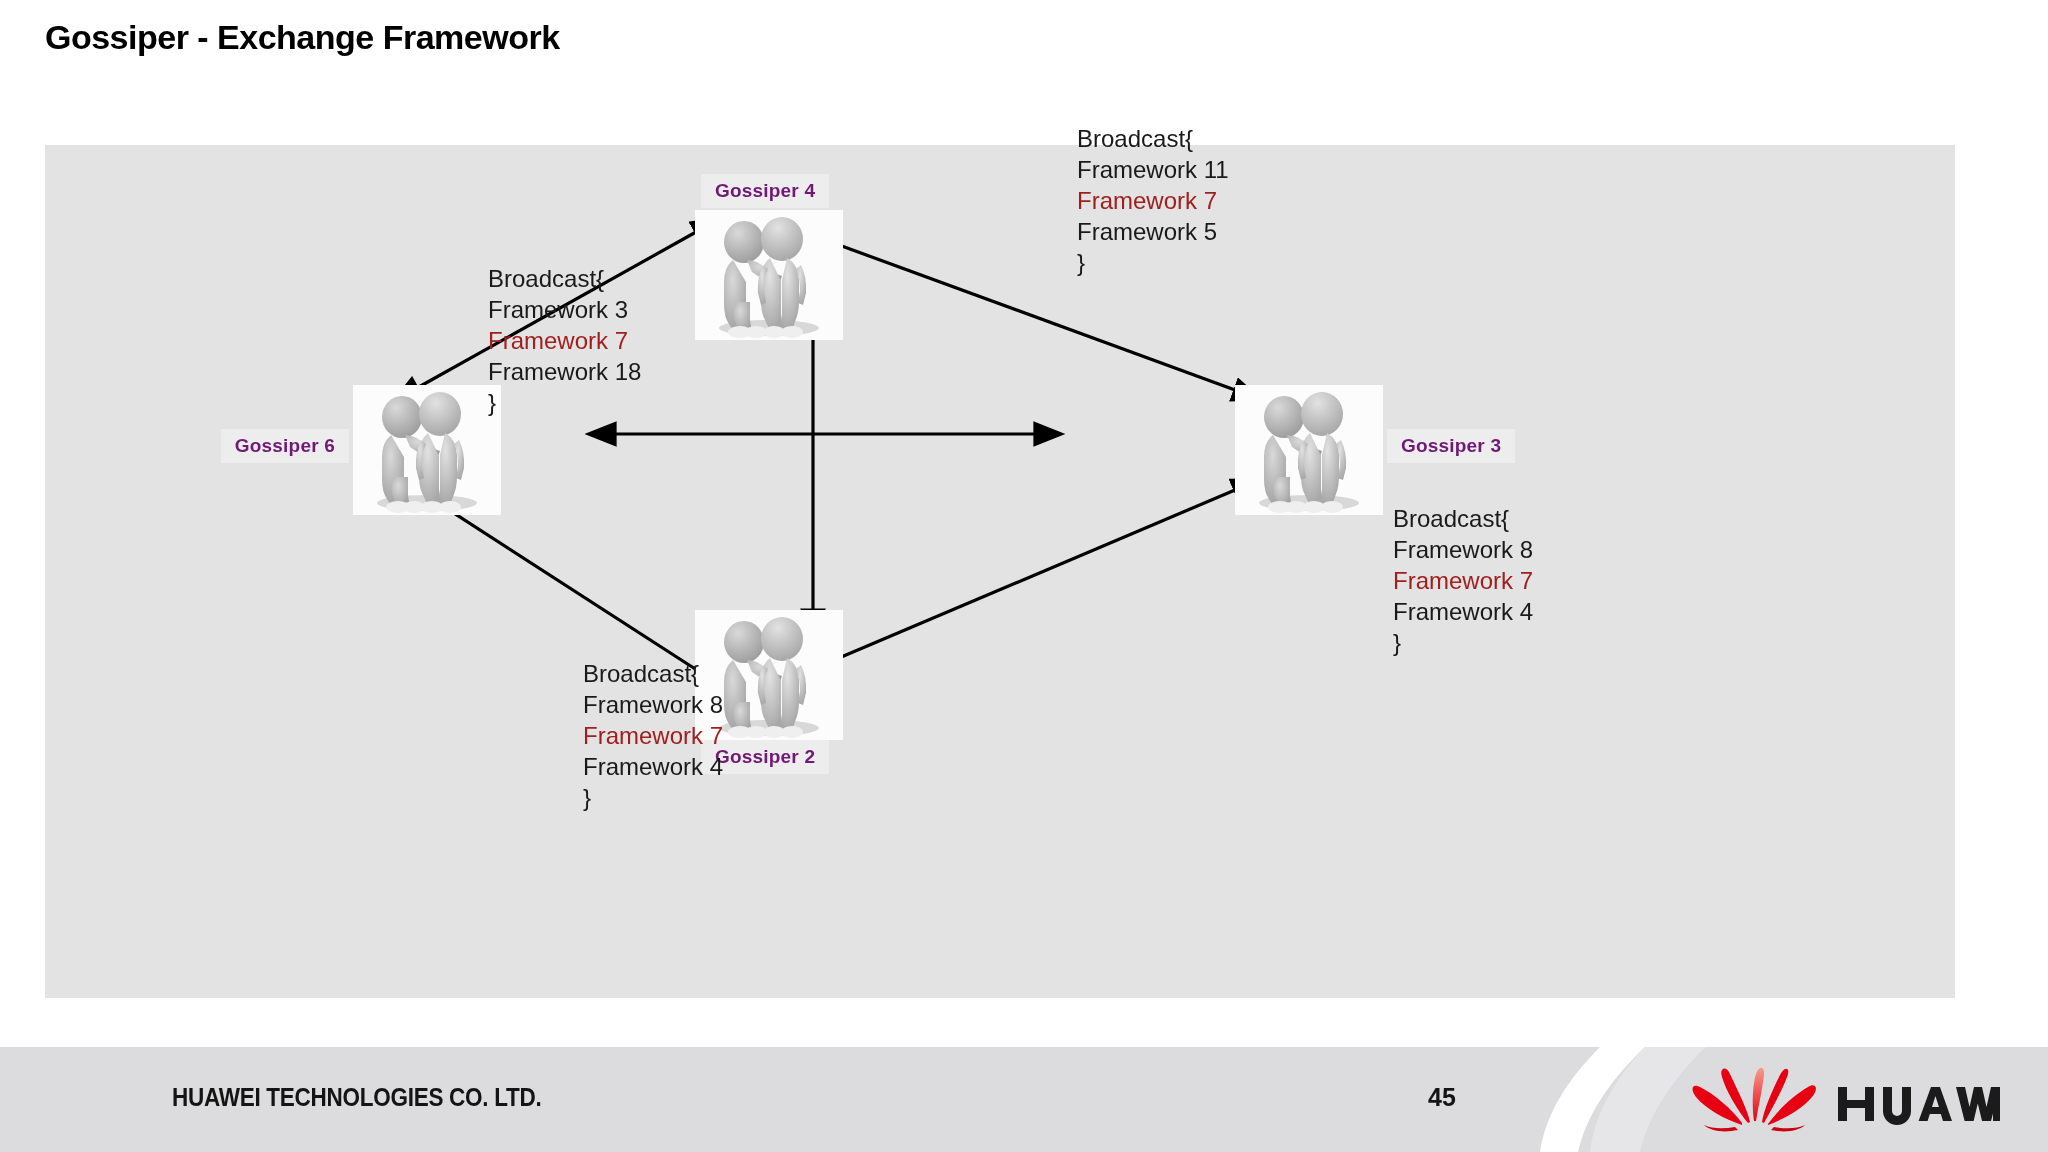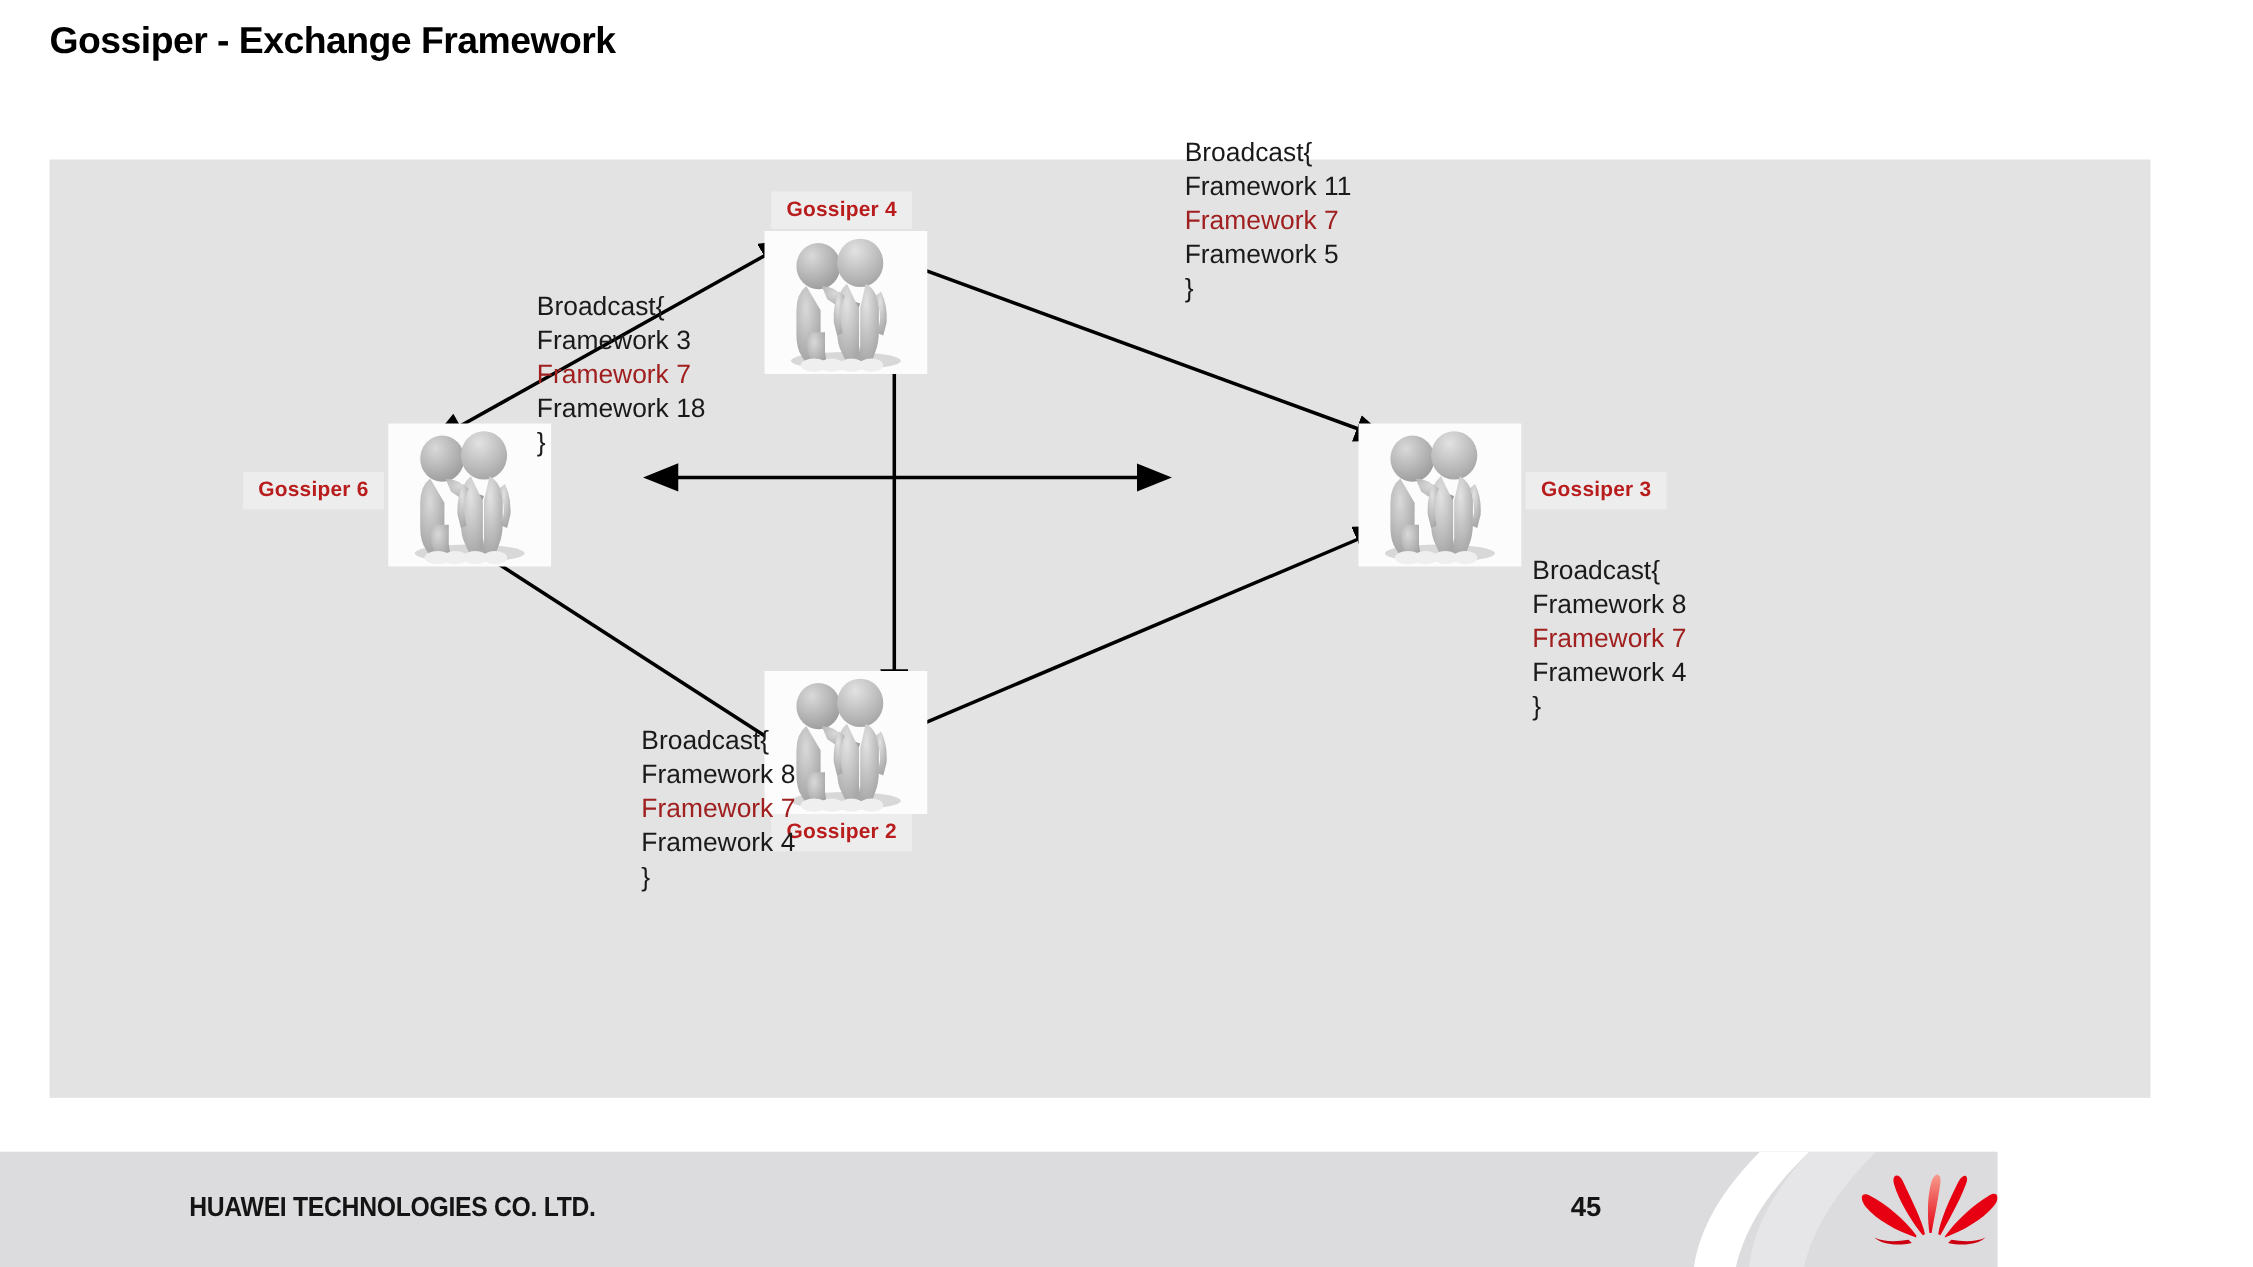--- a/index.html
+++ b/index.html
@@ -56,21 +56,21 @@
     height: 130px;
     background: #fcfcfc;
     position: relative;
     overflow: hidden;
   }
   .node-img svg { display: block; }
 
   .node-label {
     position: absolute;
     background: #ededee;
-    color: #b91c1c;
+    color: #701a75;
     font-size: 19px;
     font-weight: bold;
     padding: 6px 14px;
     white-space: nowrap;
     letter-spacing: 0.2px;
   }
   .label-above  { left: 6px;  top: -36px; }
   .label-below  { left: 6px;  top: 130px; text-align: right; }
   .label-left   { right: 152px; top: 44px; }
   .label-right  { left: 152px;  top: 44px; }
@@ -83,21 +83,21 @@
     color: #1a1a1a;
     white-space: nowrap;
   }
   .broadcast .hl { color: #a02020; }
 
   
   #footer-bar {
     position: absolute;
     left: 0;
     top: 1047px;
-    width: 1816px;
+    width: 2048px;
     height: 105px;
     background: #dcdcde;
     overflow: hidden;
   }
   #footer-swoosh {
     position: absolute;
     left: 0; top: 0;
     width: 2048px; height: 105px;
   }
   #footer-company {

